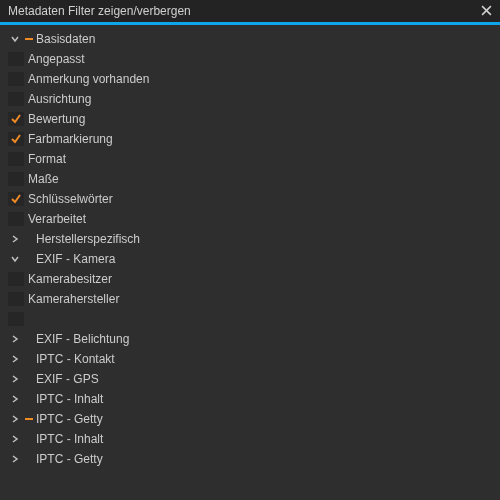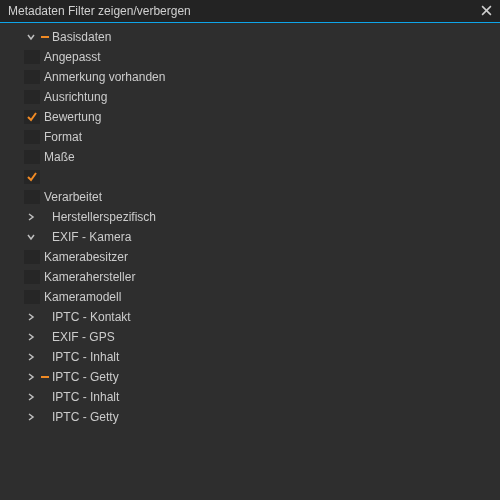--- a/index.html
+++ b/index.html
@@ -16,21 +16,21 @@
   }
 
   
   .titlebar {
     height: 22px;
     background: #232323;
     display: flex;
     align-items: center;
     justify-content: space-between;
     padding: 0 6px 0 8px;
-    border-bottom: 1px solid #0ea5e9;
+    border-bottom: 3px solid #0ea5e9;
   }
   .titlebar .title {
     color: #d0d0d0;
     font-size: 12px;
   }
   .titlebar .x {
     font-size: 13px;
     line-height: 13px;
     color: #cfcfcf;
     cursor: pointer;
@@ -41,21 +41,20 @@
   .tree {
     padding: 4px 0 4px 0;
     background: #2e2e2e;
   }
 
   .row {
     display: flex;
     align-items: center;
     height: 20px;
     padding-left: 8px;
-    margin-left: 16px;
   }
 
   .arrow-col {
     width: 14px;
     display: flex;
     align-items: center;
     justify-content: center;
   }
   .arrow-col svg { display:block; }
   .arrow-right { width:8px; height:8px; }
@@ -138,33 +137,42 @@
       </div>
       <div class="row lvl1 clickable">
         <span class="check-col">
           <svg width="12" height="12" viewBox="0 0 12 12">
             <polyline points="2,6 5,9 10,2" fill="none" stroke="#f08a24" stroke-width="2"></polyline>
           </svg>
         </span>
         <span class="label">Bewertung</span>
       </div>
       <div class="row lvl1 clickable">
-        <span class="check-col"></span>
-        <span class="label">Format</span>
-      </div>
-      <div class="row lvl1 clickable">
-        <span class="check-col"></span>
-        <span class="label">Maße</span>
-      </div>
-      <div class="row lvl1 clickable">
         <span class="check-col">
           <svg width="12" height="12" viewBox="0 0 12 12">
             <polyline points="2,6 5,9 10,2" fill="none" stroke="#f08a24" stroke-width="2"></polyline>
           </svg>
         </span>
+        <span class="label">Farbmarkierung</span>
+      </div>
+      <div class="row lvl1 clickable">
+        <span class="check-col"></span>
+        <span class="label">Format</span>
+      </div>
+      <div class="row lvl1 clickable">
+        <span class="check-col"></span>
+        <span class="label">Maße</span>
+      </div>
+      <div class="row lvl1 clickable">
+        <span class="check-col">
+          <svg width="12" height="12" viewBox="0 0 12 12">
+            <polyline points="2,6 5,9 10,2" fill="none" stroke="#f08a24" stroke-width="2"></polyline>
+          </svg>
+        </span>
+        <span class="label">Schlüsselwörter</span>
       </div>
       <div class="row lvl1 clickable">
         <span class="check-col"></span>
         <span class="label">Verarbeitet</span>
       </div>
     </div>
     <div class="row lvl0 clickable">
       <span class="arrow-col">
         <svg class="arrow-right" viewBox="0 0 8 8">
           <polyline points="2,1 6,4 2,7" fill="none" stroke="#bfbfbf" stroke-width="1.5"></polyline>
@@ -186,22 +194,30 @@
       <div class="row lvl1 clickable">
         <span class="check-col"></span>
         <span class="label">Kamerabesitzer</span>
       </div>
       <div class="row lvl1 clickable">
         <span class="check-col"></span>
         <span class="label">Kamerahersteller</span>
       </div>
       <div class="row lvl1 clickable">
         <span class="check-col"></span>
-        <span class="label">Kameramodell</span>
-      </div>
+      </div>
+    </div>
+    <div class="row lvl0 clickable">
+      <span class="arrow-col">
+        <svg class="arrow-right" viewBox="0 0 8 8">
+          <polyline points="2,1 6,4 2,7" fill="none" stroke="#bfbfbf" stroke-width="1.5"></polyline>
+        </svg>
+      </span>
+      <span class="state-col"></span>
+      <span class="label">EXIF - Belichtung</span>
     </div>
     <div class="row lvl0 clickable">
       <span class="arrow-col">
         <svg class="arrow-right" viewBox="0 0 8 8">
           <polyline points="2,1 6,4 2,7" fill="none" stroke="#bfbfbf" stroke-width="1.5"></polyline>
         </svg>
       </span>
       <span class="state-col"></span>
       <span class="label">IPTC - Kontakt</span>
     </div>

